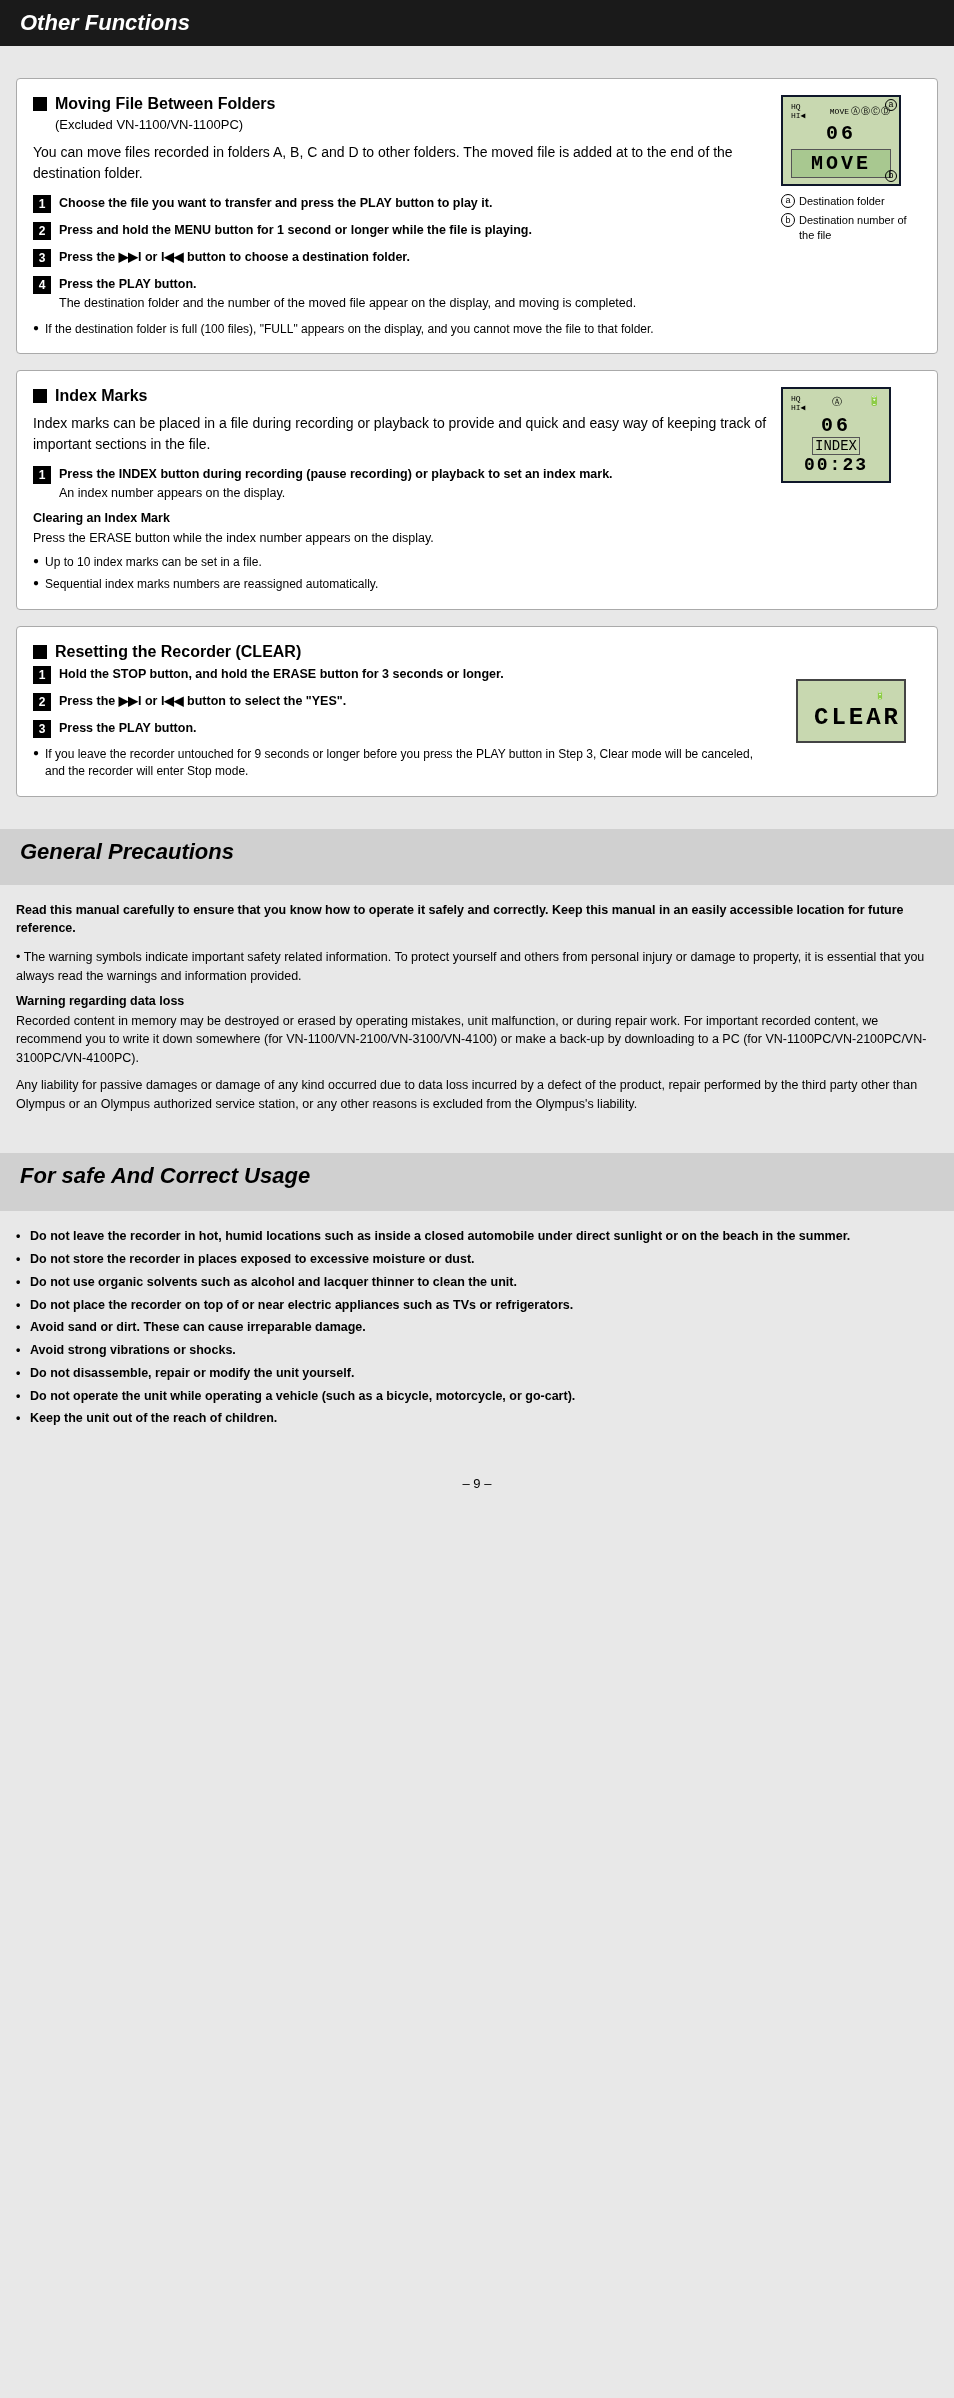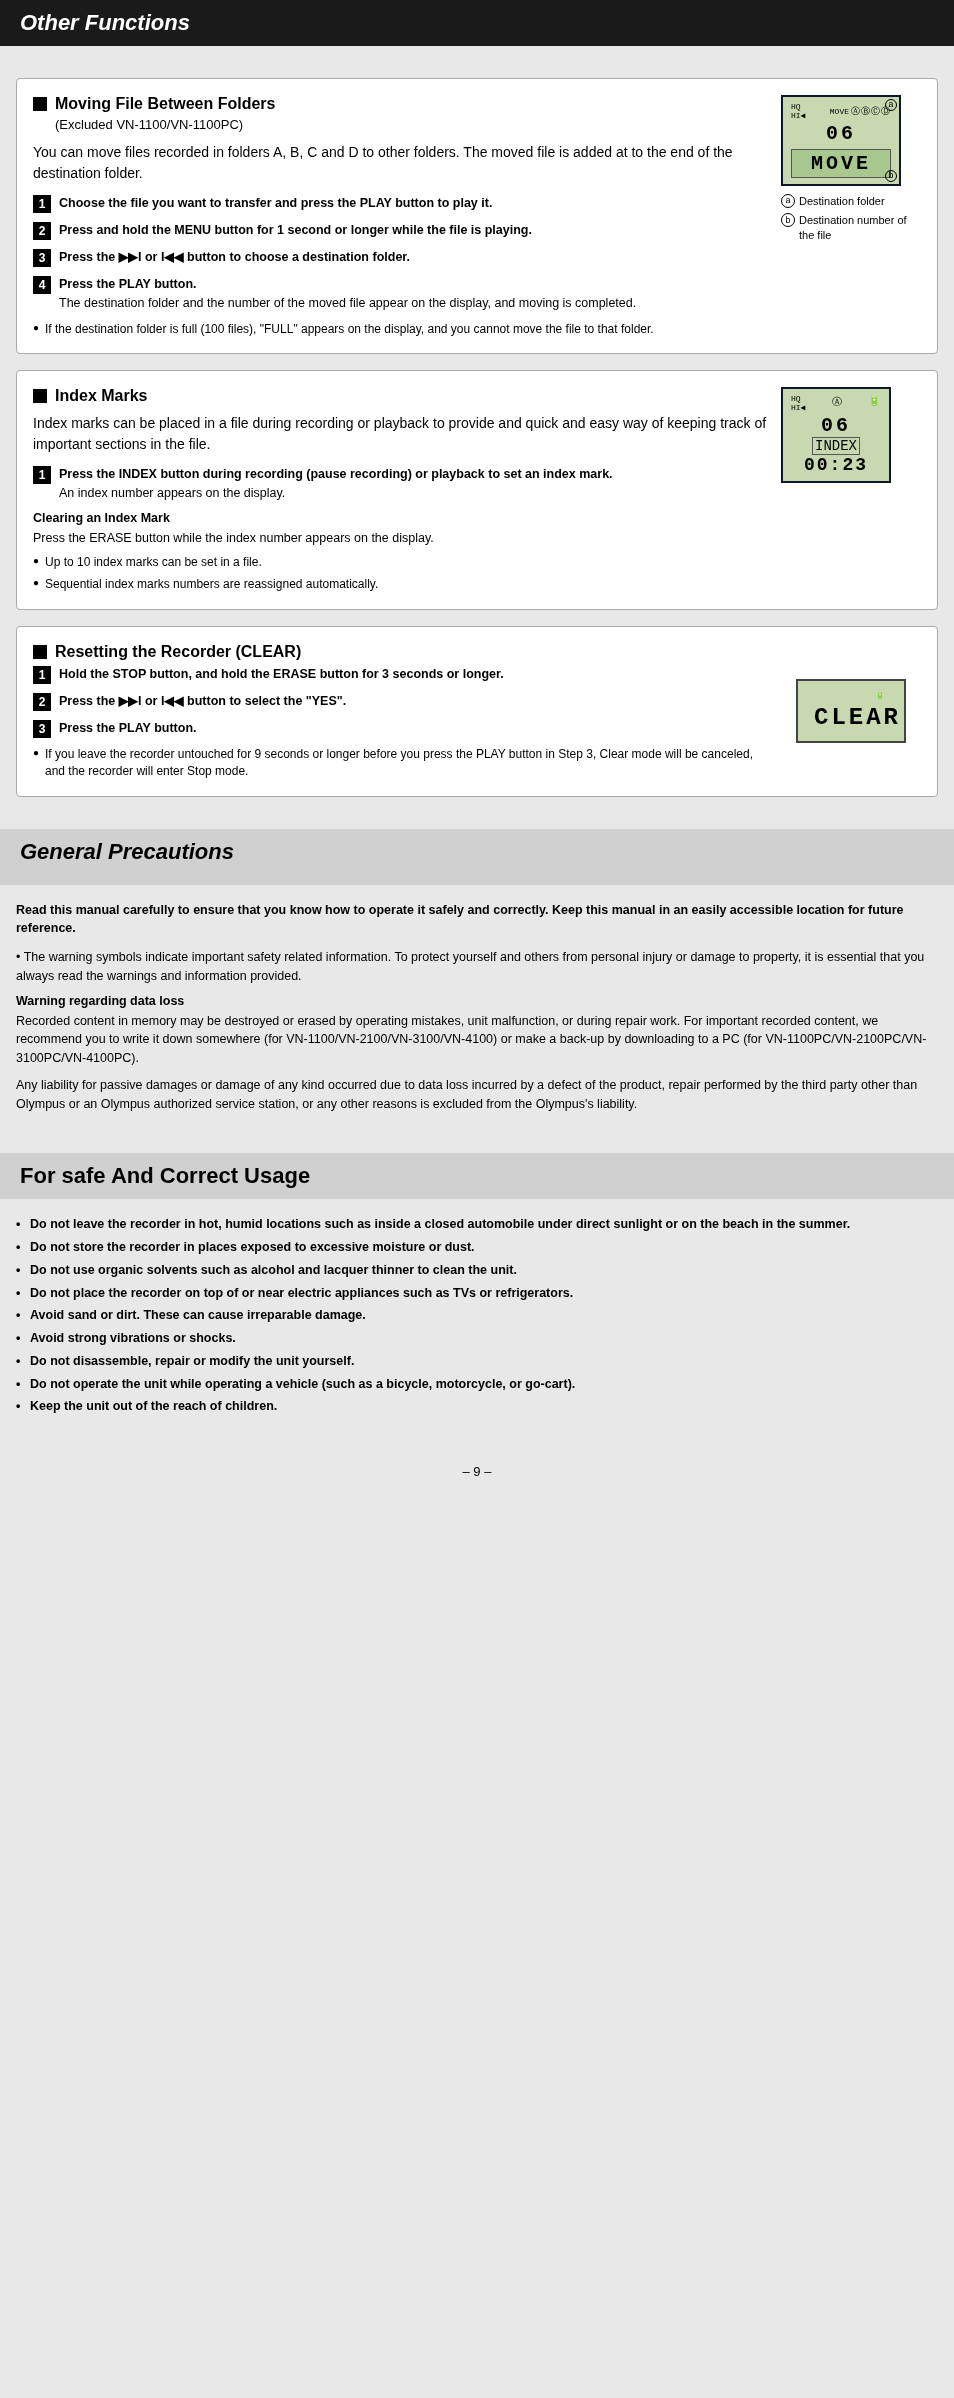--- a/index.html
+++ b/index.html
@@ -220,21 +220,22 @@
     
     .safe-section {
       background: #d0d0d0;
       padding: 10px 20px;
       margin-bottom: 0;
     }
 
     .safe-title {
       font-size: 22px;
       font-weight: bold;
-      margin-bottom: 0;
+      font-style: italic;
+      margin-bottom: 12px;
     }
 
     .safe-content {
       background: #e8e8e8;
       padding: 16px;
     }
 
     .safe-list {
       list-style: none;
       padding: 0;

